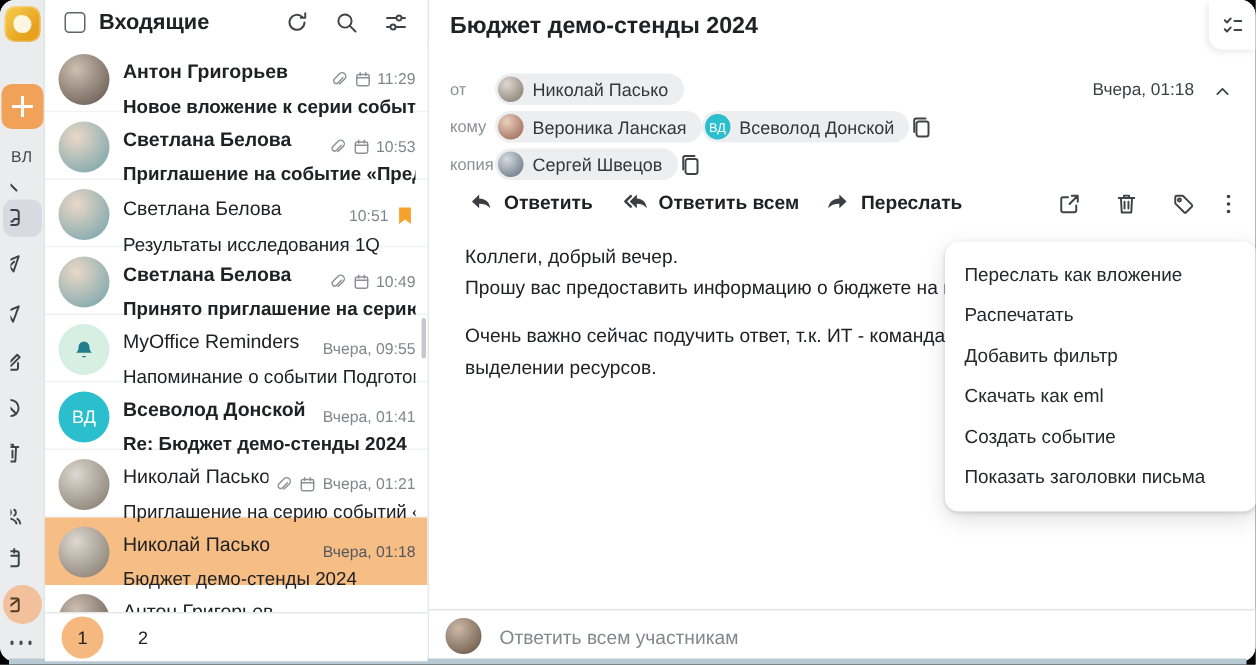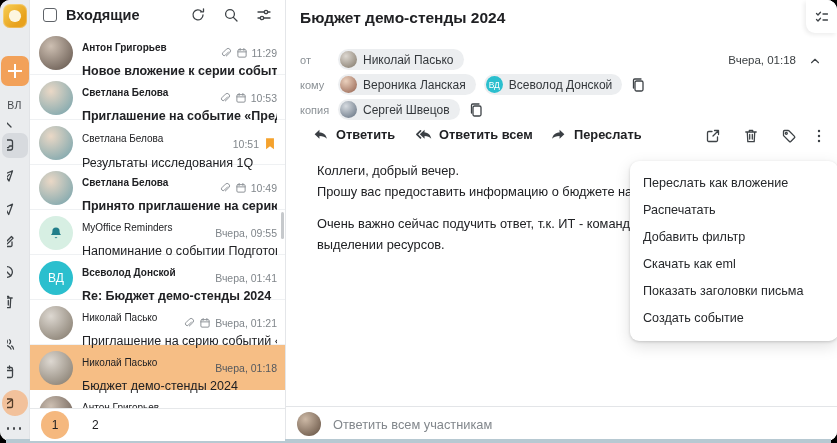--- a/index.html
+++ b/index.html
@@ -38,50 +38,50 @@
   .row { height:45px; display:flex; gap:9px; padding:5px 8px 0 9px; border-bottom:1px solid #eff1f3; background:#fff; }
   .row.selected { background:#f6be85; border-bottom-color:#f6be85; }
   .avatar { width:34px; height:34px; border-radius:50%; flex:none; margin-top:1px; }
   .av-a { background:radial-gradient(circle at 35% 30%,#cdbfb2,#5d5047); }
   .av-s { background:radial-gradient(circle at 35% 30%,#ead8c6,#6fa0aa); }
   .av-n { background:radial-gradient(circle at 35% 30%,#ddd8d1,#7e7466); }
   .av-bell { background:#d7efe3; display:flex; align-items:center; justify-content:center; }
   .av-init { background:#2bbfce; display:flex; align-items:center; justify-content:center; color:#fff; font-size:12px; }
   .rmain { flex:1; min-width:0; }
   .rtop { display:flex; align-items:center; gap:4px; }
-  .sender { flex:1; min-width:0; font-size:10px; color:#202124; white-space:nowrap; overflow:hidden; }
+  .sender { flex:1; min-width:0; font-size:13px; color:#202124; white-space:nowrap; overflow:hidden; }
   .rmeta { display:flex; align-items:center; gap:4px; flex:none;margin-top:12px; }
   .time { font-size:10.5px; color:#80868b; white-space:nowrap; }
   .row.selected .time { color:#55595e; }
   .subject { margin-top:5px; font-size:12.5px; color:#202124; white-space:nowrap; overflow:hidden; }
   .unread .sender, .unread .subject { font-weight:700; }
   .scrollthumb { position:absolute; right:1px; top:182px; width:3px; height:27px; border-radius:2px; background:#c6c9cc; }
   .pagination { height:33px; flex:none; border-top:1px solid #e6e8ea; background:#fff; display:flex; align-items:center; gap:23px; padding-left:11px; position:relative; z-index:2; }
   .pg-cur { width:28px; height:28px; border-radius:50%; background:#f5b87e; display:flex; align-items:center; justify-content:center; font-size:12px; color:#202124; }
   .pg { font-size:12px; color:#202124; }
 
   
   .detail { flex:1; position:relative; background:#fff; }
   .d-title { position:absolute; left:14px; top:9px; font-size:15.5px; font-weight:600; color:#202124; }
   .tasks-tab { position:absolute; right:0; top:0; width:31px; height:33px; background:#fff; border-bottom-left-radius:9px; box-shadow:-2px 2px 4px rgba(0,0,0,.07); display:flex; align-items:center; justify-content:center; }
   .meta { position:absolute; left:14px; top:49px; display:flex; flex-direction:column; gap:4px; }
-  .mrow { display:flex; align-items:center; gap:8px; height:21px; }
+  .mrow { display:flex; align-items:center; height:21px; }
   .mlabel { width:30px; font-size:11px; color:#8a9095; flex:none; }
   .chip { display:inline-flex; align-items:center; gap:6px; height:21px; padding:0 10px 0 2px; background:#eceef0; border-radius:11px; font-size:12px; color:#33373b; }
   .chip .cav { width:17px; height:17px; border-radius:50%; flex:none; }
   .cav-nik { background:radial-gradient(circle at 35% 30%,#ddd8d1,#7e7466); }
   .cav-ver { background:radial-gradient(circle at 35% 30%,#ead0bd,#925f4c); }
   .cav-ser { background:radial-gradient(circle at 35% 30%,#d6dbe0,#5e6c7c); }
   .cav-init { background:#2bbfce; display:flex; align-items:center; justify-content:center; color:#fff; font-size:8.5px; }
   .d-time { position:absolute; right:41px; top:54px; font-size:11.5px; color:#3c4043; }
   .d-collapse { position:absolute; right:15px; top:54px; }
   .toolbar { position:absolute; left:16px; right:0; top:126px; height:26px; }
   .tb-btn { position:absolute; top:0; display:flex; align-items:center; gap:7px; font-size:12.8px; font-weight:600; color:#202124; }
   .tb-ic { position:absolute; top:2px; }
-  .body { position:absolute; left:31px; top:160px; right:0; font-size:12.8px; color:#202124; line-height:21px; }
+  .body { position:absolute; left:24px; top:160px; right:0; font-size:12.8px; color:#202124; line-height:21px; }
   .bline { white-space:nowrap; overflow:hidden; }
   .bgap { height:11px; }
   .quickbar { position:absolute; left:0; right:0; bottom:0; height:35px; border-top:1px solid #e3e5e8; display:flex; align-items:center; gap:12px; padding-left:11px; background:#fff; }
   .qav { width:24px; height:24px; border-radius:50%; background:radial-gradient(circle at 35% 30%,#cdb9a6,#5f4c3d); flex:none; }
   .qtext { font-size:12.8px; color:#82878c; }
 
   
   .menu { position:absolute; left:344px; top:161px; width:208px; background:#fff; border-radius:9px; padding:9px 0; box-shadow:0 1px 3px rgba(0,0,0,.16), 0 5px 16px rgba(0,0,0,.13); z-index:5; }
   .mi { height:27px; line-height:27px; padding:0 13px; font-size:12.6px; color:#26282b; white-space:nowrap; }
 </style>
@@ -492,22 +492,22 @@
       <div class="bline">Очень важно сейчас подучить ответ, т.к. ИТ - команда Всеволода, уже спрашивает о</div>
       <div class="bline">выделении ресурсов.</div>
       <div class="bgap"></div>
     </div>
 
     <div class="menu">
       <div class="mi">Переслать как вложение</div>
       <div class="mi">Распечатать</div>
       <div class="mi">Добавить фильтр</div>
       <div class="mi">Скачать как eml</div>
+      <div class="mi">Создать событие</div>
       <div class="mi">Показать заголовки письма</div>
-      <div class="mi">Создать событие</div>
     </div>
 
     <div class="quickbar">
       <div class="qav"></div>
       <div class="qtext">Ответить всем участникам</div>
     </div>
   </div>
 
 </div>
 <div class="edge"></div>

